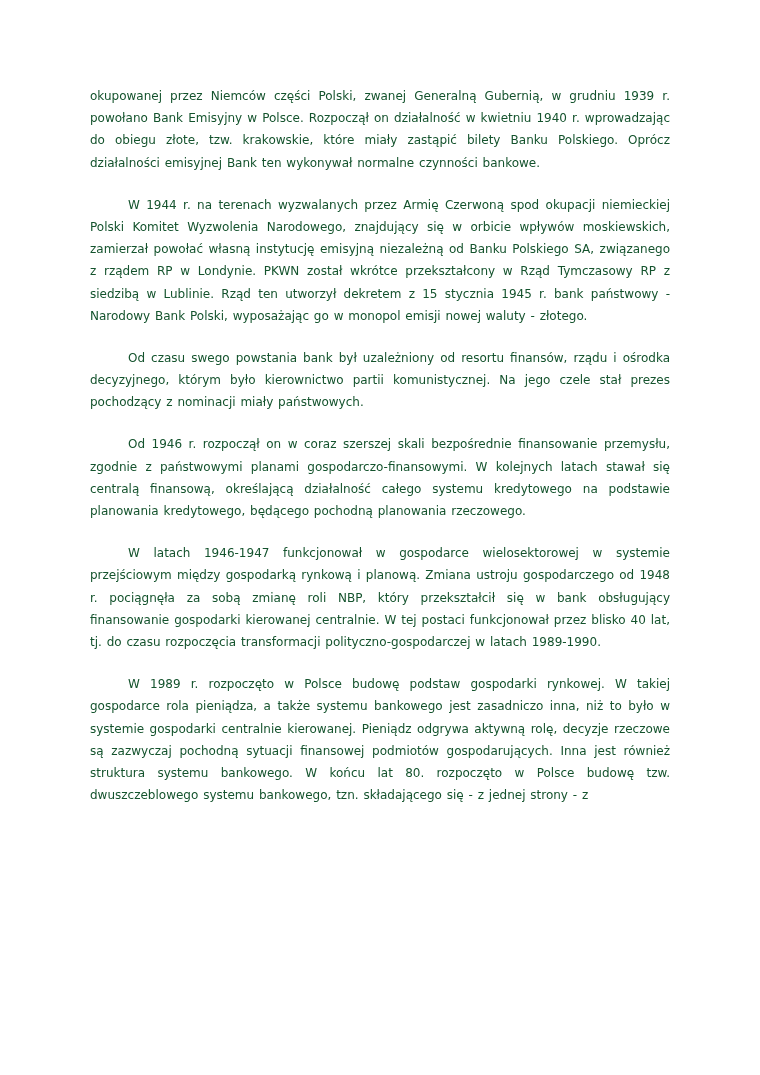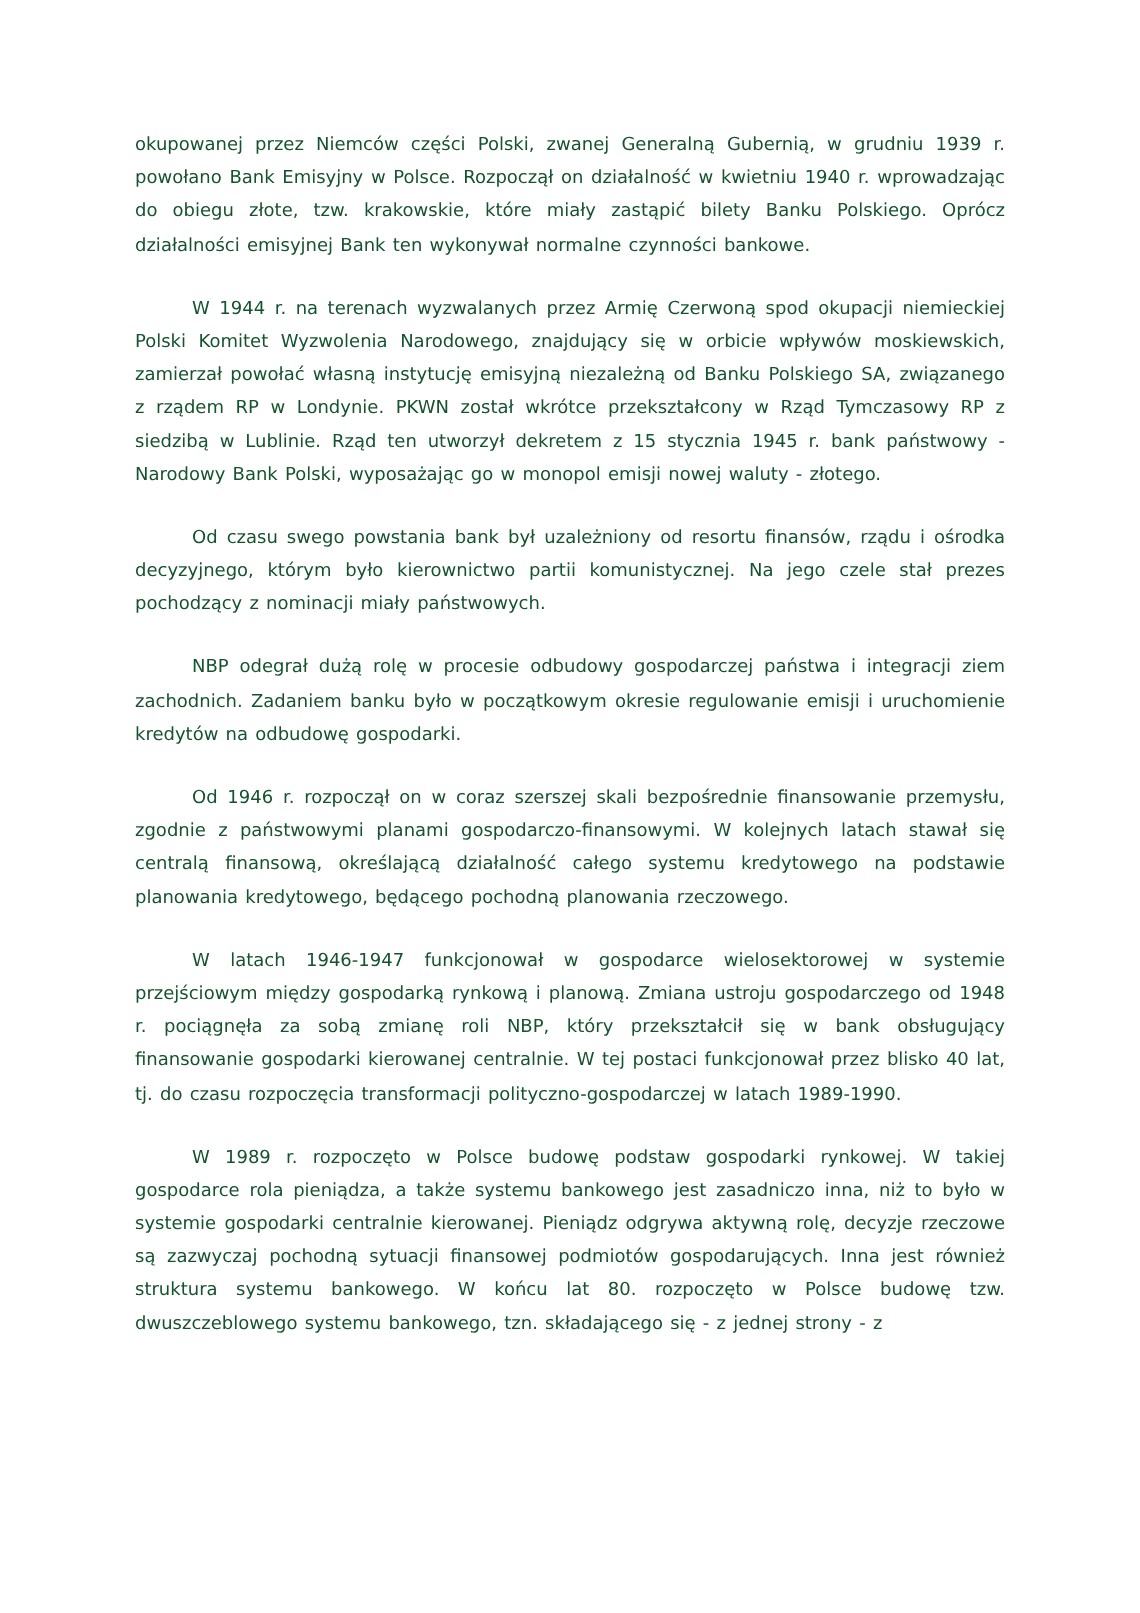--- a/index.html
+++ b/index.html
@@ -30,17 +30,16 @@
     text-indent: 38px;
   }
 </style>
 </head>
 <body>
 
 <div class="page">
   <p class="para">okupowanej przez Niemców części Polski, zwanej Generalną Gubernią, w grudniu 1939 r. powołano Bank Emisyjny w Polsce. Rozpoczął on działalność w kwietniu 1940 r. wprowadzając do obiegu złote, tzw. krakowskie, które miały zastąpić bilety Banku Polskiego. Oprócz działalności emisyjnej Bank ten wykonywał normalne czynności bankowe.</p>
   <p class="para indented">W 1944 r. na terenach wyzwalanych przez Armię Czerwoną spod okupacji niemieckiej Polski Komitet Wyzwolenia Narodowego, znajdujący się w orbicie wpływów moskiewskich, zamierzał powołać własną instytucję emisyjną niezależną od Banku Polskiego SA, związanego z rządem RP w Londynie. PKWN został wkrótce przekształcony w Rząd Tymczasowy RP z siedzibą w Lublinie. Rząd ten utworzył dekretem z 15 stycznia 1945 r. bank państwowy - Narodowy Bank Polski, wyposażając go w monopol emisji nowej waluty - złotego.</p>
   <p class="para indented">Od czasu swego powstania bank był uzależniony od resortu finansów, rządu i ośrodka decyzyjnego, którym było kierownictwo partii komunistycznej. Na jego czele stał prezes pochodzący z nominacji miały państwowych.</p>
-  <p class="para indented">NBP odegrał dużą rolę w procesie odbudowy gospodarczej państwa i integracji ziem zachodnich. Zadaniem banku było w początkowym okresie regulowanie emisji i uruchomienie kredytów na odbudowę gospodarki.</p>
   <p class="para indented">Od 1946 r. rozpoczął on w coraz szerszej skali bezpośrednie finansowanie przemysłu, zgodnie z państwowymi planami gospodarczo-finansowymi. W kolejnych latach stawał się centralą finansową, określającą działalność całego systemu kredytowego na podstawie planowania kredytowego, będącego pochodną planowania rzeczowego.</p>
   <p class="para indented">W latach 1946-1947 funkcjonował w gospodarce wielosektorowej w systemie przejściowym między gospodarką rynkową i planową. Zmiana ustroju gospodarczego od 1948 r. pociągnęła za sobą zmianę roli NBP, który przekształcił się w bank obsługujący finansowanie gospodarki kierowanej centralnie. W tej postaci funkcjonował przez blisko 40 lat, tj. do czasu rozpoczęcia transformacji polityczno-gospodarczej w latach 1989-1990.</p>
   <p class="para indented">W 1989 r. rozpoczęto w Polsce budowę podstaw gospodarki rynkowej. W takiej gospodarce rola pieniądza, a także systemu bankowego jest zasadniczo inna, niż to było w systemie gospodarki centralnie kierowanej. Pieniądz odgrywa aktywną rolę, decyzje rzeczowe są zazwyczaj pochodną sytuacji finansowej podmiotów gospodarujących. Inna jest również struktura systemu bankowego. W końcu lat 80. rozpoczęto w Polsce budowę tzw. dwuszczeblowego systemu bankowego, tzn. składającego się - z jednej strony - z</p>
 </div>
 
 </body></html>

